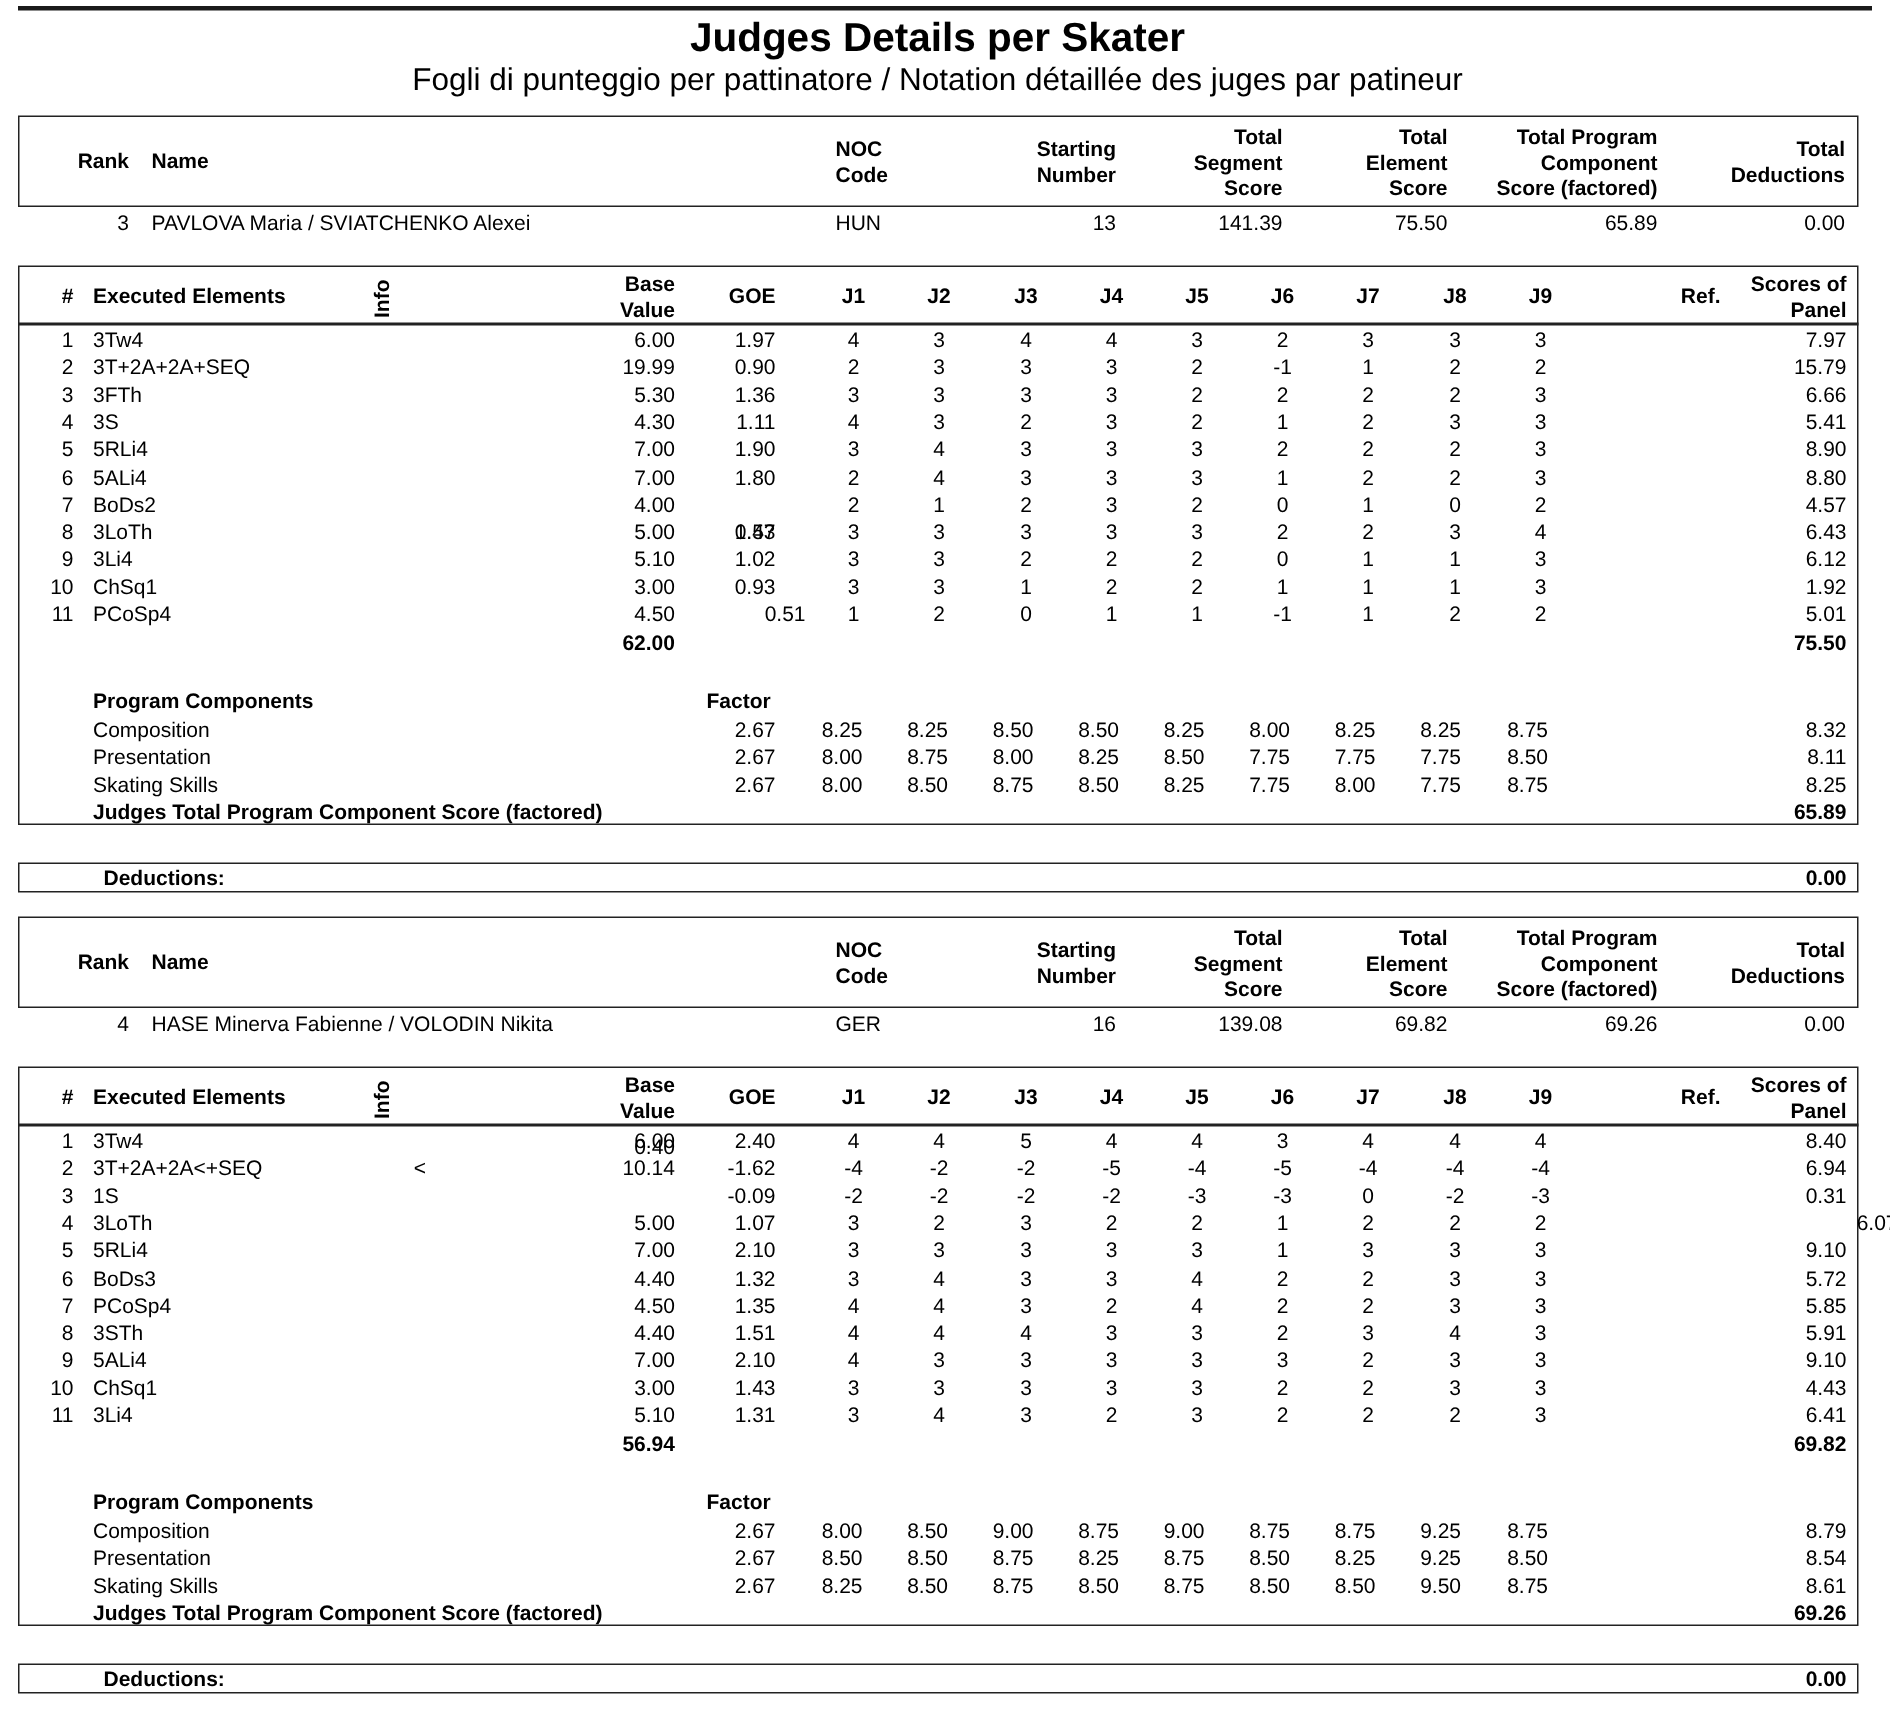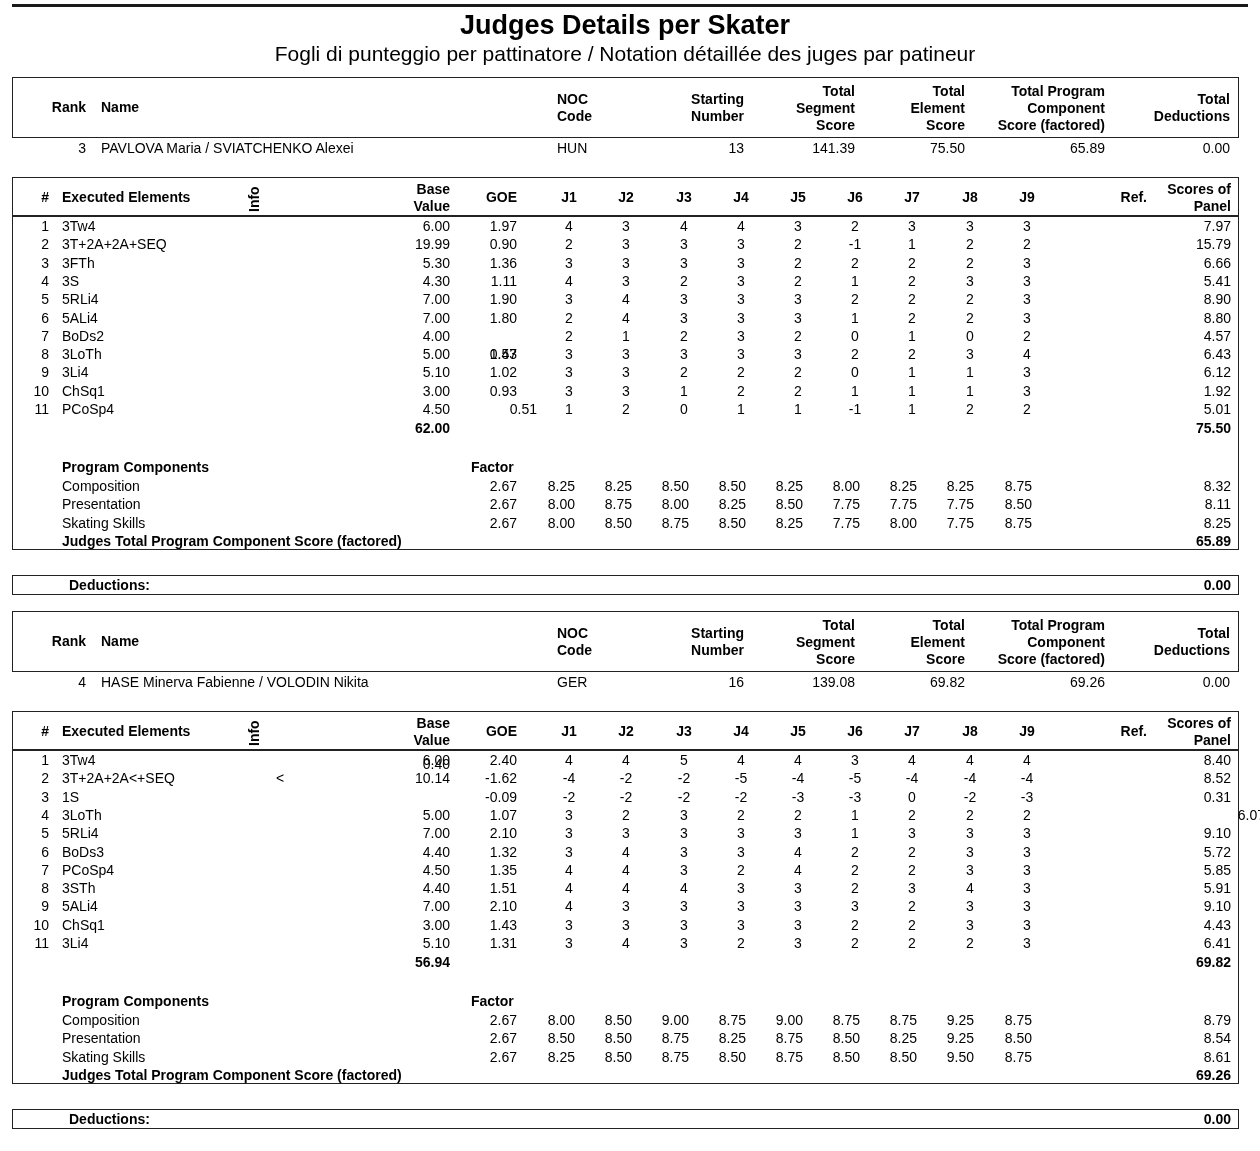--- a/index.html
+++ b/index.html
@@ -395,21 +395,21 @@
         <div class="abs c" style="left:544px;width:50px;top:770.3px;">-4</div>
         <div class="abs c" style="left:601px;width:50px;top:770.3px;">-2</div>
         <div class="abs c" style="left:659px;width:50px;top:770.3px;">-2</div>
         <div class="abs c" style="left:716px;width:50px;top:770.3px;">-5</div>
         <div class="abs c" style="left:773px;width:50px;top:770.3px;">-4</div>
         <div class="abs c" style="left:830px;width:50px;top:770.3px;">-5</div>
         <div class="abs c" style="left:887px;width:50px;top:770.3px;">-4</div>
         <div class="abs c" style="left:945px;width:50px;top:770.3px;">-4</div>
         <div class="abs c" style="left:1002px;width:50px;top:770.3px;">-4</div>
         <div class="abs r" style="left:1090px;width:57px;top:770.3px;"></div>
-        <div class="abs r" style="left:1130px;width:101px;top:770.3px;">8.52</div>
+        <div class="abs r" style="left:1130px;width:101px;top:770.3px;">6.94</div>
       </div>
       <div>
         <div class="abs r" style="left:20px;width:29px;top:788.6px;">3</div>
         <div class="abs" style="left:62px;top:788.6px;">1S</div>
         <div class="abs c" style="left:265px;width:30px;top:788.6px;"></div>
         <div class="abs r" style="left:380px;width:70px;top:756px;">0.40</div>
         <div class="abs r" style="left:460px;width:57px;top:788.6px;">-0.09</div>
         <div class="abs c" style="left:544px;width:50px;top:788.6px;">-2</div>
         <div class="abs c" style="left:601px;width:50px;top:788.6px;">-2</div>
         <div class="abs c" style="left:659px;width:50px;top:788.6px;">-2</div>

